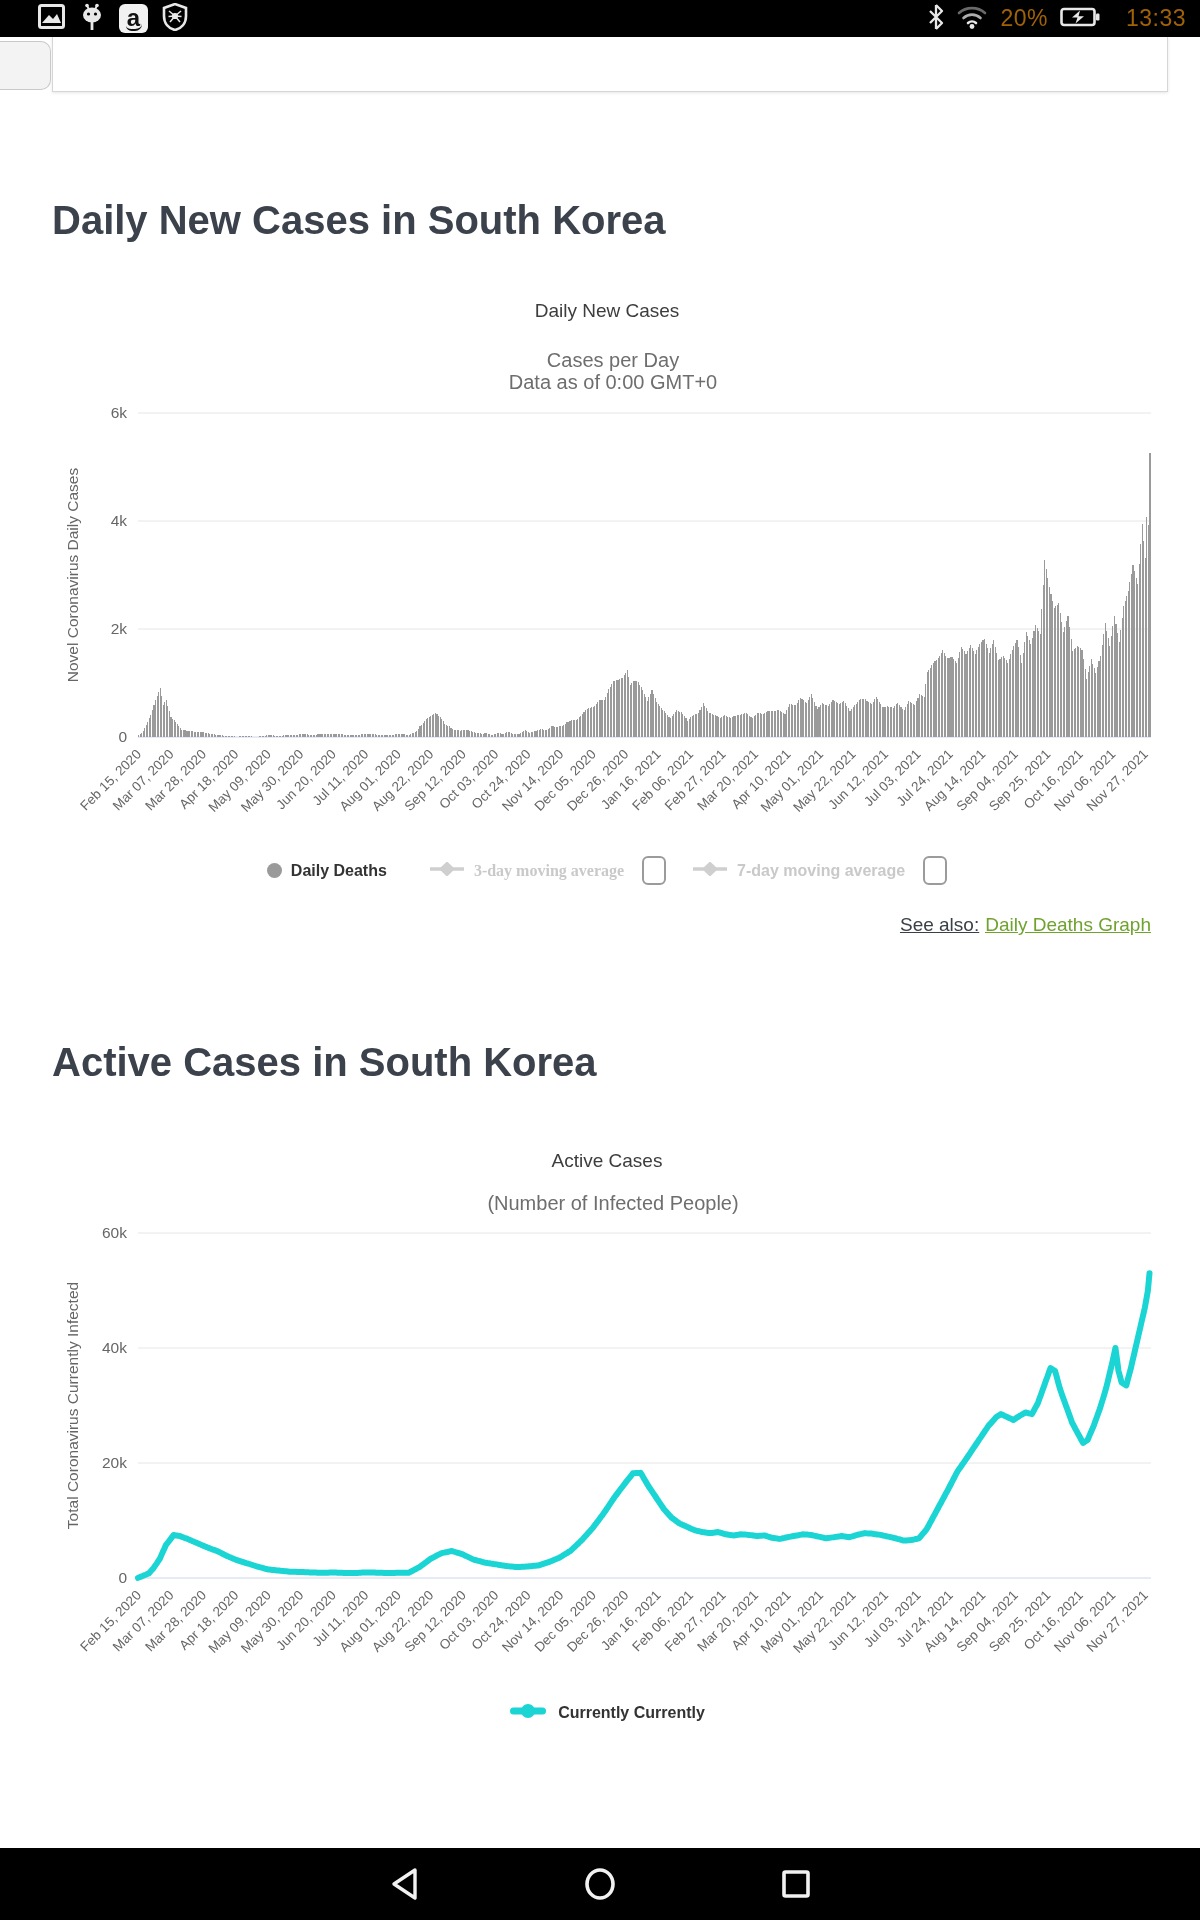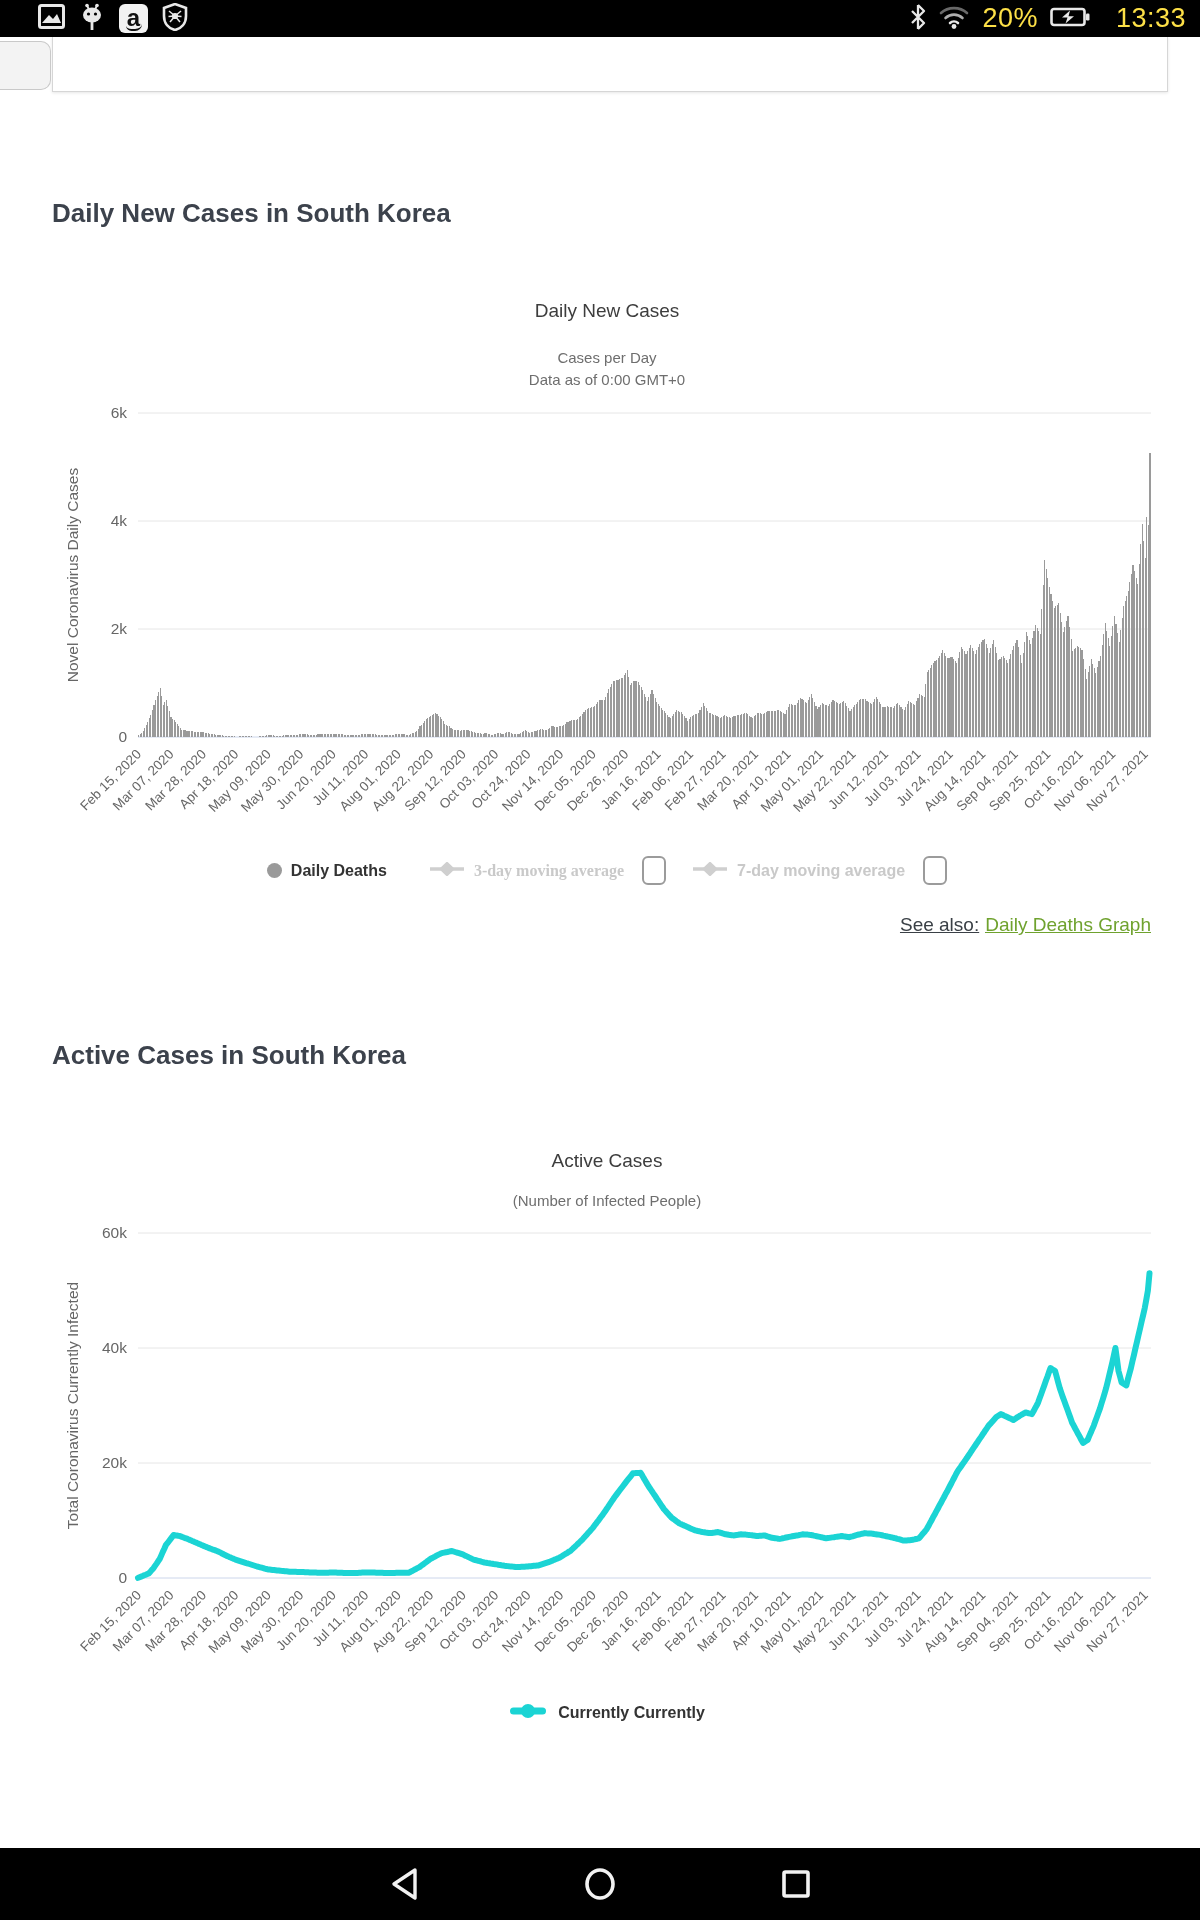--- a/index.html
+++ b/index.html
@@ -5,37 +5,37 @@
   html,body{margin:0;padding:0;}
   body{
     width:1200px;height:1920px;position:relative;overflow:hidden;
     background:#ffffff;font-family:"Liberation Sans","DejaVu Sans",sans-serif;
   }
   
   .statusbar{position:absolute;left:0;top:0;width:1200px;height:37px;background:#000;
     display:flex;align-items:center;}
   .sb-left{display:flex;align-items:center;gap:14px;margin-left:38px;}
   .sb-right{display:flex;align-items:center;gap:12px;margin-left:auto;margin-right:10px;}
-  .sb-text{color:#fde047;font-size:27px;letter-spacing:0.5px;}
+  .sb-text{color:#a16207;font-size:23px;letter-spacing:0.5px;}
   .sb-time{margin-left:14px;margin-right:4px;}
   .amazon-badge{width:29px;height:29px;background:#f2f2f2;border-radius:6px;
     display:flex;align-items:center;justify-content:center;font-weight:700;font-size:24px;color:#111;line-height:1;}
   .amazon-badge .smile{display:block;width:16px;height:5px;border-bottom:2.5px solid #111;
     border-radius:0 0 10px 8px;margin-top:-6px;}
   
   .topbox{position:absolute;left:52px;top:37px;width:1114px;height:54px;background:#fff;
     border:1px solid #d6d6d6;border-top:none;box-shadow:0 1px 3px rgba(0,0,0,.10);}
   .toptab{position:absolute;left:0;top:41px;width:50px;height:47px;background:#f3f3f3;
     border:1px solid #c9c9c9;border-left:none;border-radius:0 10px 10px 0;}
   
-  .h1{position:absolute;left:52px;font-size:26px;font-weight:700;color:#3c424c;}
+  .h1{position:absolute;left:52px;font-size:40px;font-weight:700;color:#3c424c;}
   .h1-1{top:198px;} .h1-2{top:1040px;}
   
   .ctitle{position:absolute;left:52px;width:1110px;text-align:center;font-size:19px;color:#3d3d3d;}
-  .csub{position:absolute;left:52px;width:1110px;text-align:center;font-size:15px;color:#6e6e6e;}
+  .csub{position:absolute;left:58px;width:1110px;text-align:center;font-size:20px;color:#6e6e6e;}
   .c1-title{top:300px;} .c1-sub1{top:349px;} .c1-sub2{top:371px;}
   .c2-title{top:1150px;} .c2-sub{top:1192px;}
   svg.chart{position:absolute;left:52px;}
   #c1svg{top:387px;} #c2svg{top:1220px;}
   
   .legendrow{position:absolute;left:52px;width:1110px;display:flex;align-items:center;justify-content:center;}
   .legend1{top:856px;} .legend2{top:1703px;}
   .leg-label{font-size:16px;font-weight:700;color:#333;}
   .leg-label.disabled{color:#c9c9c9;}
   .leg-dot{width:15px;height:15px;border-radius:50%;background:#9a9a9a;margin-right:9px;}

